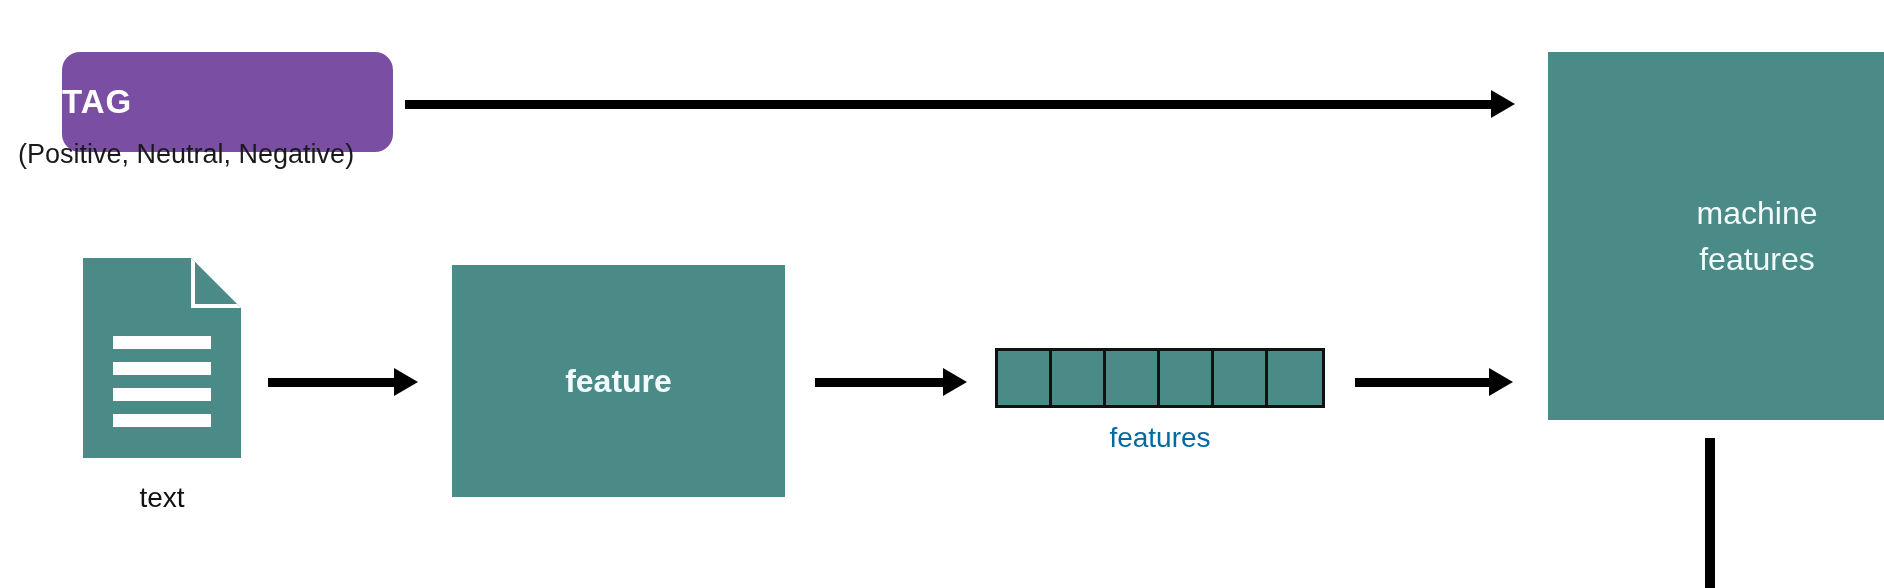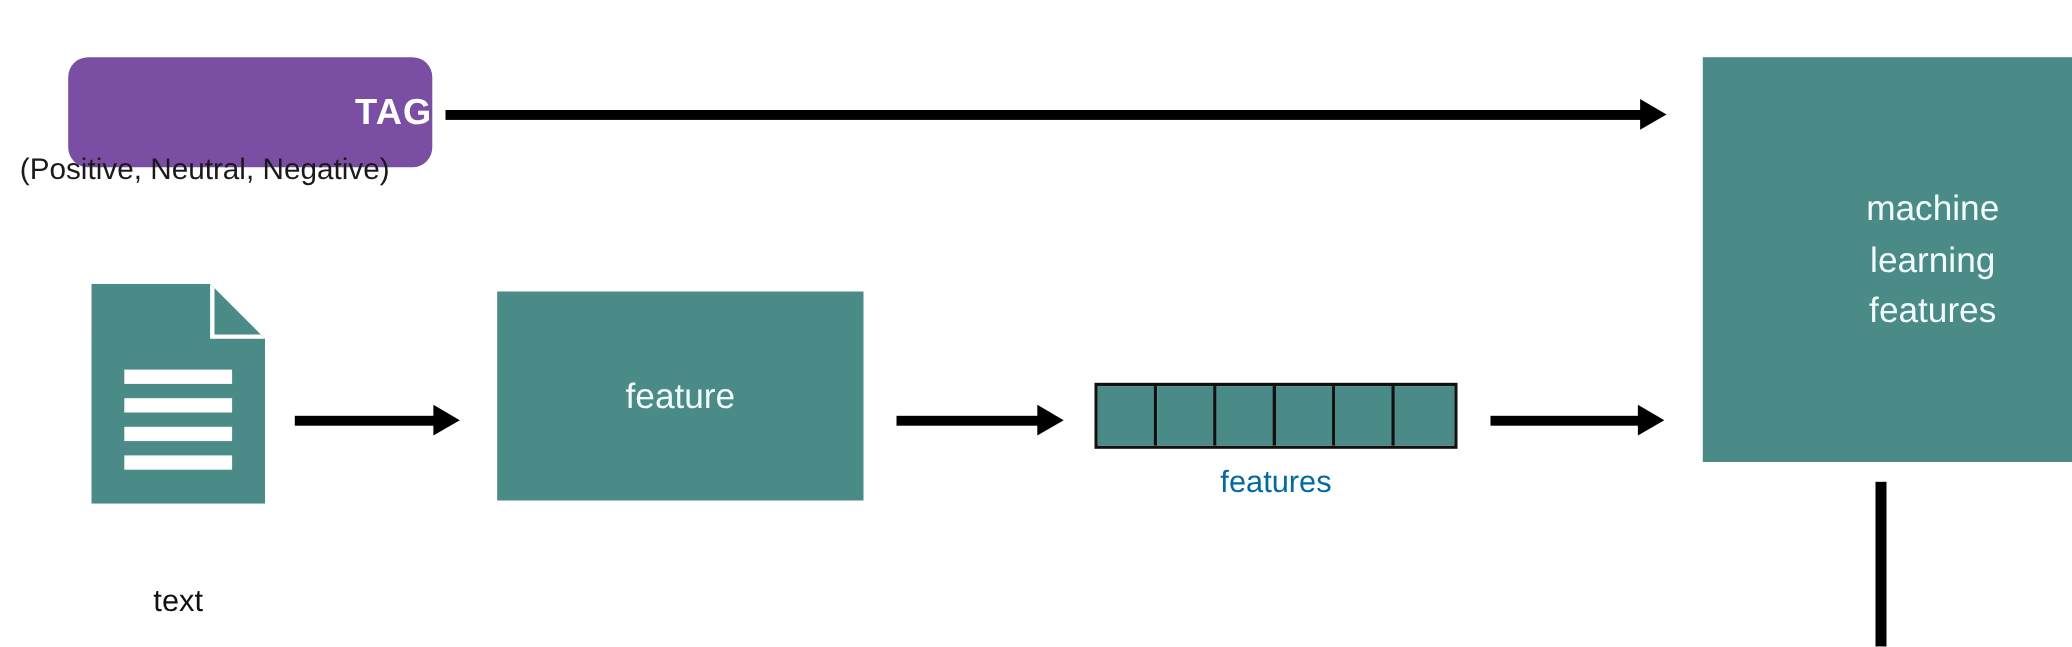--- a/index.html
+++ b/index.html
@@ -22,21 +22,21 @@
   #tag-box {
     position: absolute;
     left: 62px;
     top: 52px;
     width: 331px;
     height: 100px;
     border-radius: 18px;
     background: #7a4fa3;
     display: flex;
     align-items: center;
-    justify-content: flex-end;
+    justify-content: flex-start;
   }
   #tag-label {
     color: #ffffff;
     font-size: 33px;
     font-weight: bold;
     letter-spacing: 1px;
   }
   #tag-sub {
     position: absolute;
     left: 18px;
@@ -56,37 +56,37 @@
   }
   #doc-icon svg { display: block; width: 100%; height: 100%; }
   #text-label {
     position: absolute;
     left: 83px;
     top: 482px;
     width: 158px;
     text-align: center;
     font-size: 28px;
     color: #111111;
-    margin-top: 48px;
   }
 
   
   .teal-box {
     position: absolute;
     background: #4a8a87;
     display: flex;
     flex-direction: column;
     align-items: center;
     justify-content: center;
   }
   #fe-box {
     left: 452px;
     top: 265px;
     width: 333px;
-    height: 190px;
+    height: 232px;
+    font-weight: bold;
   }
   .teal-text {
     color: #f2fbfb;
     font-size: 32px;
     line-height: 1.45;
     text-align: center;
   }
   #ml-box {
     left: 1548px;
     top: 52px;
@@ -211,19 +211,18 @@
   </div>
   <div id="features-label">features</div>
 
   <div class="arrow" id="arrow-features-to-ml">
     <div class="shaft"></div>
     <div class="head"></div>
   </div>
 
   <div class="teal-box" id="ml-box">
     <div class="teal-text">machine</div>
-    <div class="teal-text">learning</div>
     <div class="teal-text">features</div>
   </div>
 
   <div id="ml-output-line"></div>
 
 </div>
 
 </body></html>

